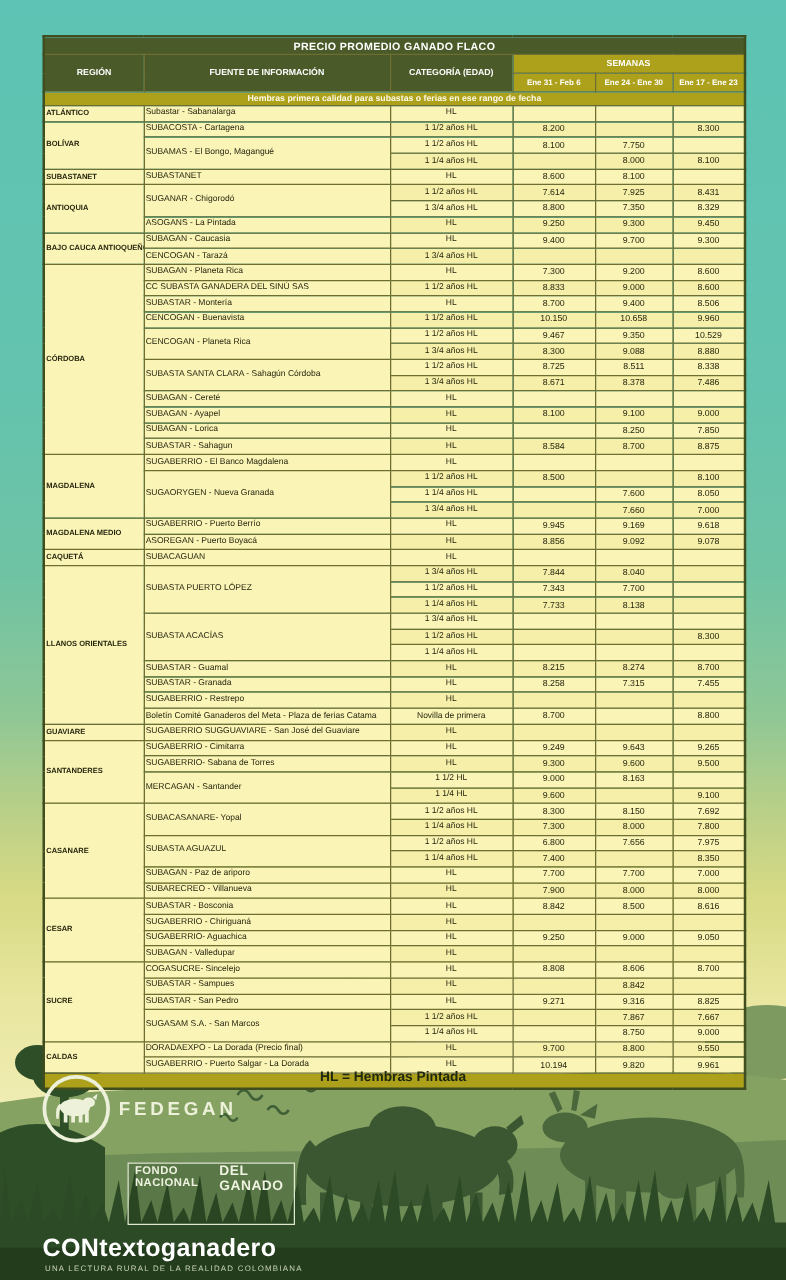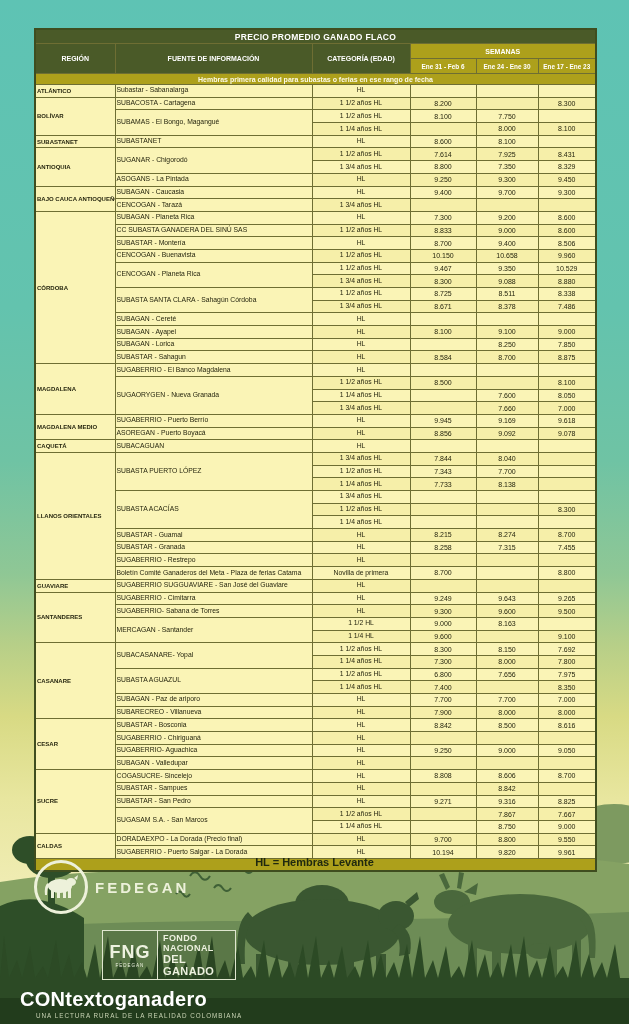--- a/index.html
+++ b/index.html
@@ -28,24 +28,24 @@
   
   .landscape{position:absolute;left:0;bottom:0;width:629px;height:400px;pointer-events:none;}
   .hl-note{position:absolute;top:856px;left:50%;transform:translateX(-50%);font-size:11px;font-weight:bold;color:#20290f;white-space:nowrap;}
   .fedegan-logo{position:absolute;left:34px;top:860px;display:flex;align-items:center;gap:7px;}
   .fedegan-circle{width:48px;height:48px;border:3px solid #edf1da;border-radius:50%;display:flex;align-items:center;justify-content:center;background:transparent;}
   .fedegan-text{font-size:15px;font-weight:bold;letter-spacing:3px;color:#edf1da;}
   .fng-box{position:absolute;left:102px;top:930px;width:132px;height:48px;border:1px solid #dfe6cf;display:flex;align-items:stretch;background:rgba(35,55,28,0.25);color:#eef2e0;}
   .fng-left{width:54px;display:flex;flex-direction:column;align-items:center;justify-content:center;border-right:1px solid #dfe6cf;}
   .fng-abbr{font-size:18px;font-weight:bold;letter-spacing:1px;line-height:1;}
   .fng-sub{font-size:4.5px;letter-spacing:1px;margin-top:2px;}
-  .fng-right{flex:1;display:flex;flex-direction:column;justify-content:center;padding-left:5px;}
+  .fng-right{flex:1;display:flex;flex-direction:row;justify-content:center;padding-left:5px;}
   .fng-line1{font-size:9px;font-weight:bold;letter-spacing:.4px;}
   .fng-line2{font-size:11px;font-weight:bold;letter-spacing:.4px;}
-  .brand{position:absolute;left:20px;top:988px;font-size:20px;font-weight:bold;color:#ffffff;letter-spacing:.3px;}
+  .brand{position:absolute;left:34px;top:988px;font-size:20px;font-weight:bold;color:#ffffff;letter-spacing:.3px;}
   .tagline{position:absolute;left:36px;top:1012px;font-size:6.3px;color:#c9d4b4;letter-spacing:1px;}
 </style>
 </head>
 <body>
 
 <svg class="landscape" viewBox="0 0 629 400">
   <ellipse cx="340" cy="250" rx="200" ry="95" fill="#f1edb4" opacity="0.55"></ellipse>
   <ellipse cx="430" cy="262" rx="112" ry="106" fill="#f7f2c4" opacity="0.95"></ellipse>
   <g fill="#7d9a60">
     <ellipse cx="614" cy="210" rx="50" ry="30"></ellipse>
@@ -561,45 +561,41 @@
         </tr>
       </tbody>
     <tfoot>
       <tr class="table-footer-row">
         <td colspan="6"></td>
       </tr>
     </tfoot>
   </table>
 </div>
 
-<div class="hl-note">HL = Hembras Levante</div>
+<div class="hl-note">HL = Hembras Pintada</div>
 
 <div class="fedegan-logo">
   <div class="fedegan-circle">
     <svg width="36" height="26" viewBox="0 0 36 26">
       <g fill="#edf1da">
         <ellipse cx="17" cy="12" rx="12" ry="7"></ellipse>
         <ellipse cx="28" cy="8" rx="5" ry="4"></ellipse>
         <path d="M31,4 l4,-3 -1,5 z"></path>
         <rect x="8" y="16" width="3" height="8"></rect>
         <rect x="14" y="17" width="3" height="7"></rect>
         <rect x="20" y="17" width="3" height="7"></rect>
         <rect x="25" y="15" width="3" height="9"></rect>
         <path d="M5,9 q-4,2 -3,12 l2,0 q0,-8 3,-10 z"></path>
       </g>
     </svg>
   </div>
   <div class="fedegan-text">FEDEGAN</div>
 </div>
 
 <div class="fng-box">
-  <div class="fng-left">
-    <div class="fng-abbr">FNG</div>
-    <div class="fng-sub">FEDEGAN</div>
-  </div>
   <div class="fng-right">
     <div class="fng-line1">FONDO NACIONAL</div>
     <div class="fng-line2">DEL GANADO</div>
   </div>
 </div>
 
 <div class="brand">CONtextoganadero</div>
 <div class="tagline">UNA LECTURA RURAL DE LA REALIDAD COLOMBIANA</div>
 
 </body></html>

